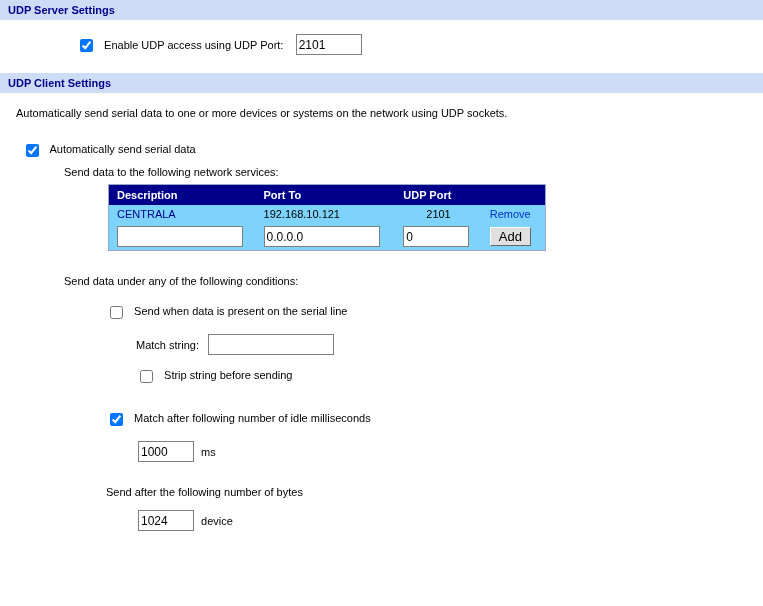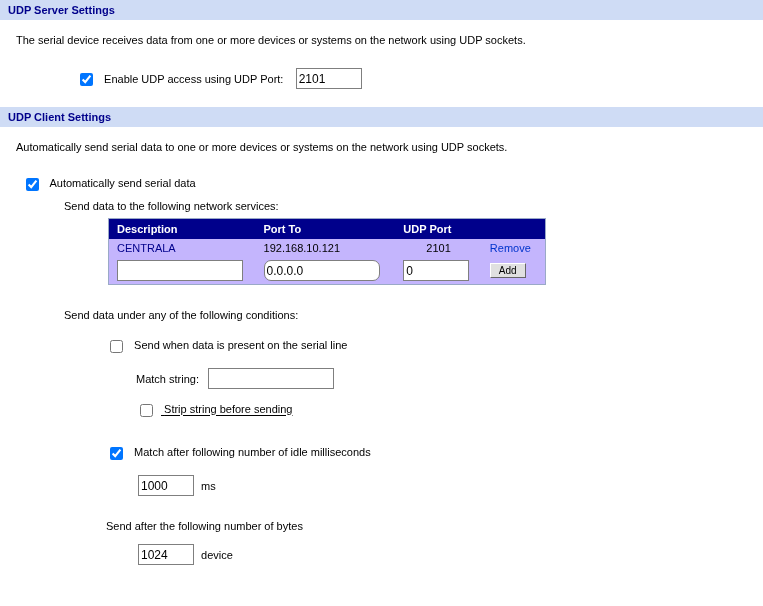--- a/index.html
+++ b/index.html
@@ -51,21 +51,21 @@
     vertical-align: middle;
     margin-right: 8px;
   }
   .svc-table-wrap {
     margin-top: 6px;
     margin-bottom: 24px;
   }
   table.svc {
     border-collapse: collapse;
     width: 438px;
-    background: #c4b5fd;
+    background: #7dd3fc;
     border: 1px solid #9aa9c7;
   }
   table.svc th {
     background: #00008b;
     color: #fff;
     font-weight: bold;
     text-align: left;
     padding: 4px 8px;
     font-size: 11px;
   }
@@ -77,37 +77,36 @@
   table.svc td.center { text-align: center; }
   .desc-link { color: #00008b; }
   .remove-link { color: #0033cc; cursor: pointer; }
   .add-btn {
     background: #e0e0e0;
     border-top: 1px solid #fff;
     border-left: 1px solid #fff;
     border-right: 1px solid #666;
     border-bottom: 1px solid #666;
     font-family: Arial, sans-serif;
-    font-size: 10px;
+    font-size: 13px;
     padding: 1px 8px;
     cursor: pointer;
   }
   .inp-desc-cell { width: 120px; }
-  .inp-sendto-cell { width: 110px; border-radius: 7px; }
+  .inp-sendto-cell { width: 110px; }
   .inp-port-cell { width: 60px; }
   .lblpad { margin-left: 4px; }
   .sub-row { margin: 0 0 12px 0; }
 </style>
 </head>
 <body>
 
 <div class="section-header">UDP Server Settings</div>
 
 <div class="body-indent">
-  <p class="desc">The serial device receives data from one or more devices or systems on the network using UDP sockets.</p>
 
   <div class="row indent-1">
     <input type="checkbox" class="check" checked="" style="">
     <span>Enable UDP access using UDP Port:</span>
     &nbsp;&nbsp;
     <input type="text" class="inp-port" value="2101" style="">
   </div>
 </div>
 
 <div class="section-header">UDP Client Settings</div>
@@ -157,21 +156,21 @@
     <input type="checkbox" class="check" style="">
     <span>Send when data is present on the serial line</span>
   </div>
 
   <div class="indent-5 sub-row">
     <span>Match string:</span>
     &nbsp;
     <input type="text" class="inp-match" value="" style="">
   </div>
 
-  <div class="indent-5" style="margin-bottom:24px;text-decoration:underline;">
+  <div class="indent-5" style="margin-bottom:24px;">
     <input type="checkbox" class="check" style="">
     <span>Strip string before sending</span>
   </div>
 
   <div class="indent-4 sub-row">
     <input type="checkbox" class="check" checked="" style="">
     <span>Match after following number of idle milliseconds</span>
   </div>
 
   <div class="indent-6" style="margin-bottom:24px;">

